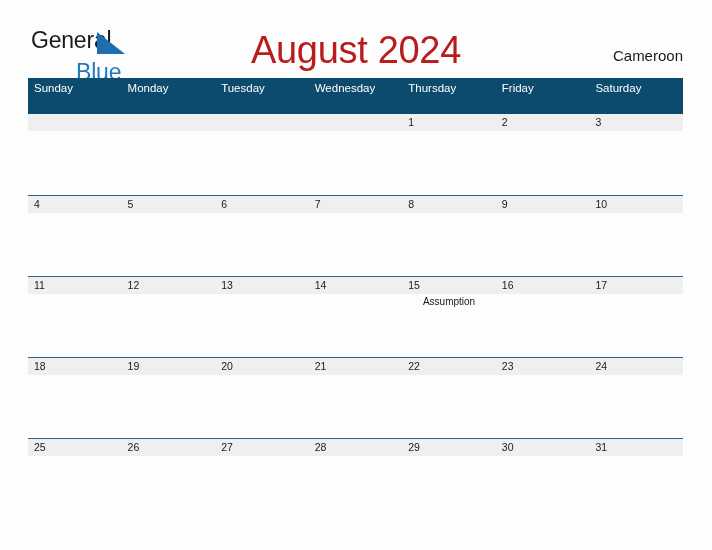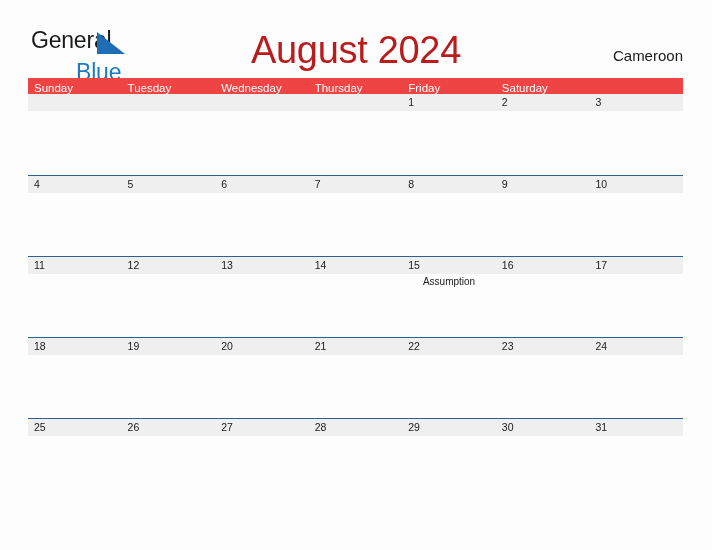--- a/index.html
+++ b/index.html
@@ -92,22 +92,22 @@
   #calendar {
     position: absolute;
     left: 28px;
     top: 78px;
     width: 655px;
   }
 
   #weekday-header {
     display: flex;
     width: 655px;
-    height: 16px;
-    background: #ef4444;
+    height: 36px;
+    background: #0c4a6e;
   }
   .weekday-cell {
     width: 93.571px;
     height: 20px;
     box-sizing: border-box;
     padding-left: 6px;
     color: #ffffff;
     font-size: 11.5px;
     line-height: 20px;
     white-space: nowrap;
@@ -180,20 +180,21 @@
 
   <div id="title">August 2024</div>
 
   <div id="country">Cameroon</div>
 
 </div>
 
 <div id="calendar">
   <div id="weekday-header">
       <div class="weekday-cell">Sunday</div>
+      <div class="weekday-cell">Monday</div>
       <div class="weekday-cell">Tuesday</div>
       <div class="weekday-cell">Wednesday</div>
       <div class="weekday-cell">Thursday</div>
       <div class="weekday-cell">Friday</div>
       <div class="weekday-cell">Saturday</div>
     </div>
   <div id="weeks-container">
       <div class="week-row first">
         <div class="date-band">
           <div class="date-band-cell"></div>

